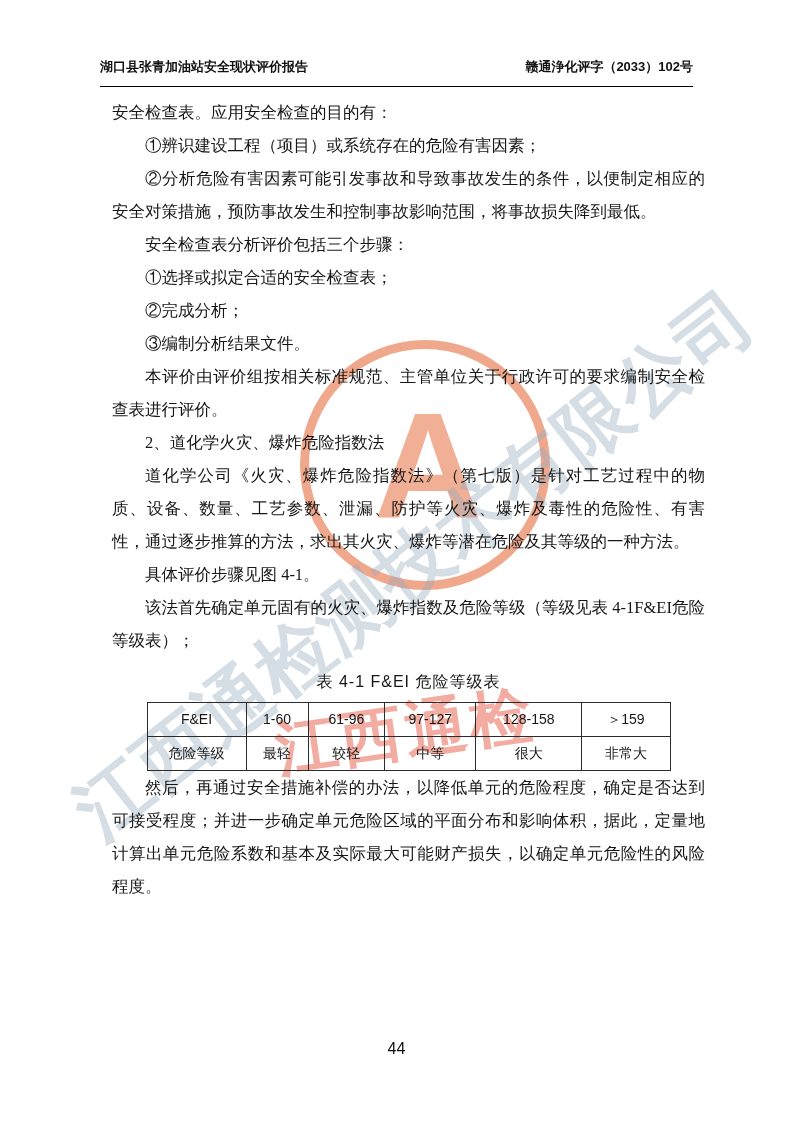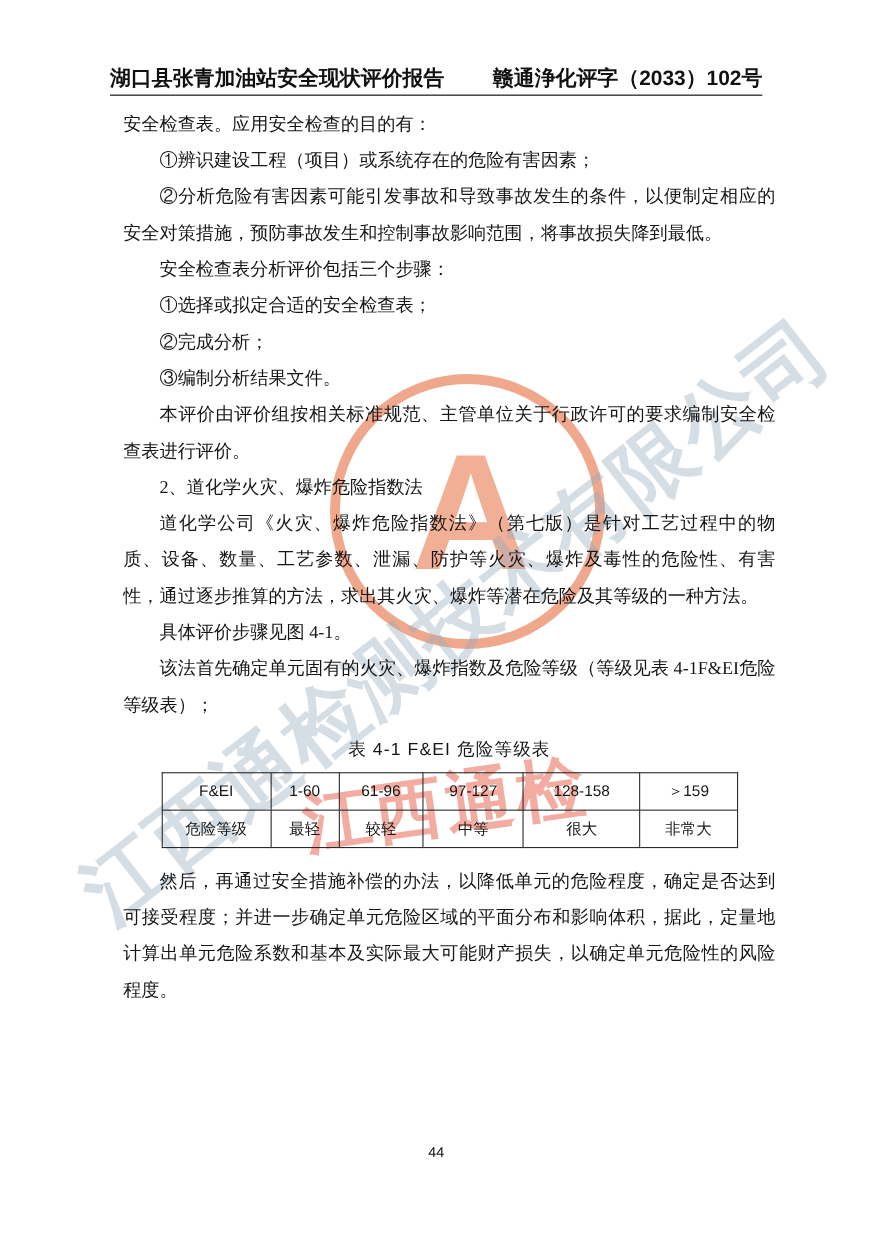--- a/index.html
+++ b/index.html
@@ -92,21 +92,21 @@
   }
   .header {
     position: absolute;
     left: 100px;
     top: 58px;
     width: 593px;
     display: flex;
     justify-content: space-between;
     align-items: baseline;
     font-family: "Liberation Sans", sans-serif;
-    font-size: 19px;
+    font-size: 13px;
     font-weight: 700;
     color: #111;
   }
   .header-rule {
     position: absolute;
     left: 100px;
     top: 86px;
     width: 593px;
     height: 1px;
     background: #000;
@@ -131,21 +131,21 @@
   
   .table-title {
     margin-top: 8px;
     text-align: center;
     font-family: "Liberation Sans", sans-serif;
     font-weight: 400;
     font-size: 16px;
     letter-spacing: 1px;
   }
   table.grade {
-    margin: 4px auto 13px auto;
+    margin: 4px auto 0 auto;
     border-collapse: collapse;
     width: 524px;
     font-size: 14px;
     font-family: "Liberation Sans", sans-serif;
   }
   table.grade td {
     border: 1px solid #2b2b2b;
     text-align: center;
     height: 30px;
     padding: 0 2px;
@@ -157,21 +157,21 @@
   .after-table { margin-top: 6px; }
 
   
   .footer {
     position: absolute;
     left: 0;
     top: 1040px;
     width: 793px;
     text-align: center;
     font-family: "Liberation Sans", sans-serif;
-    font-size: 13px;
+    font-size: 16px;
     color: #111;
   }
 </style>
 </head>
 <body>
 
 <div class="page">
 
   <div class="watermark">
     <div class="wm-ring"></div>

